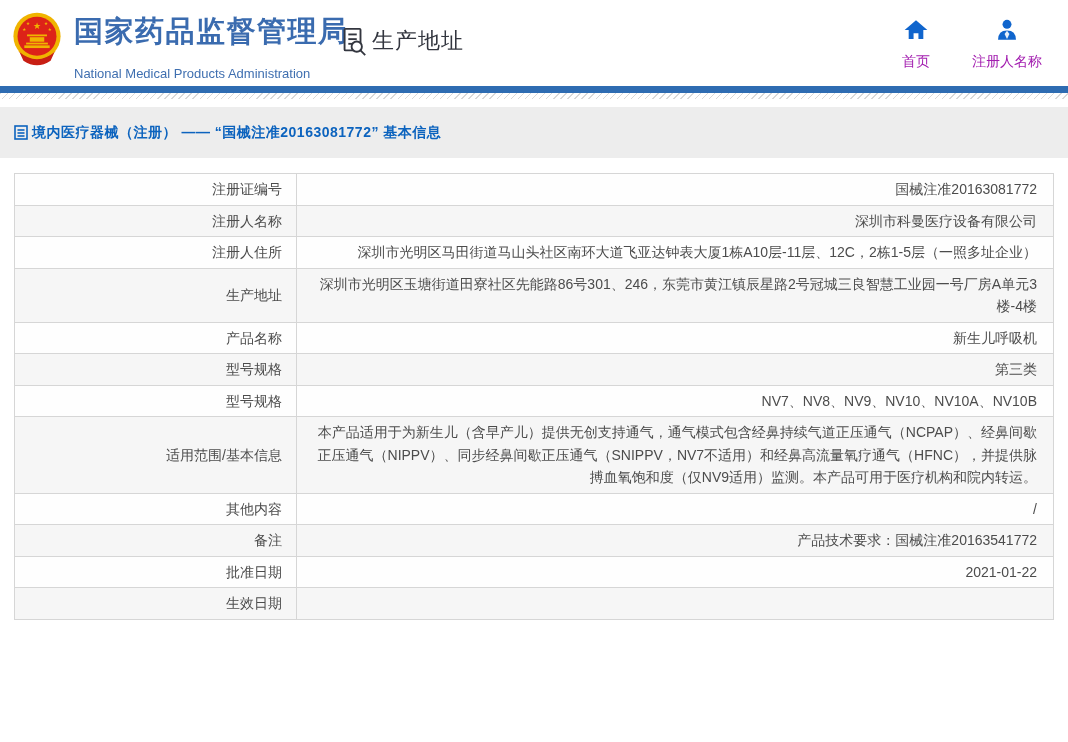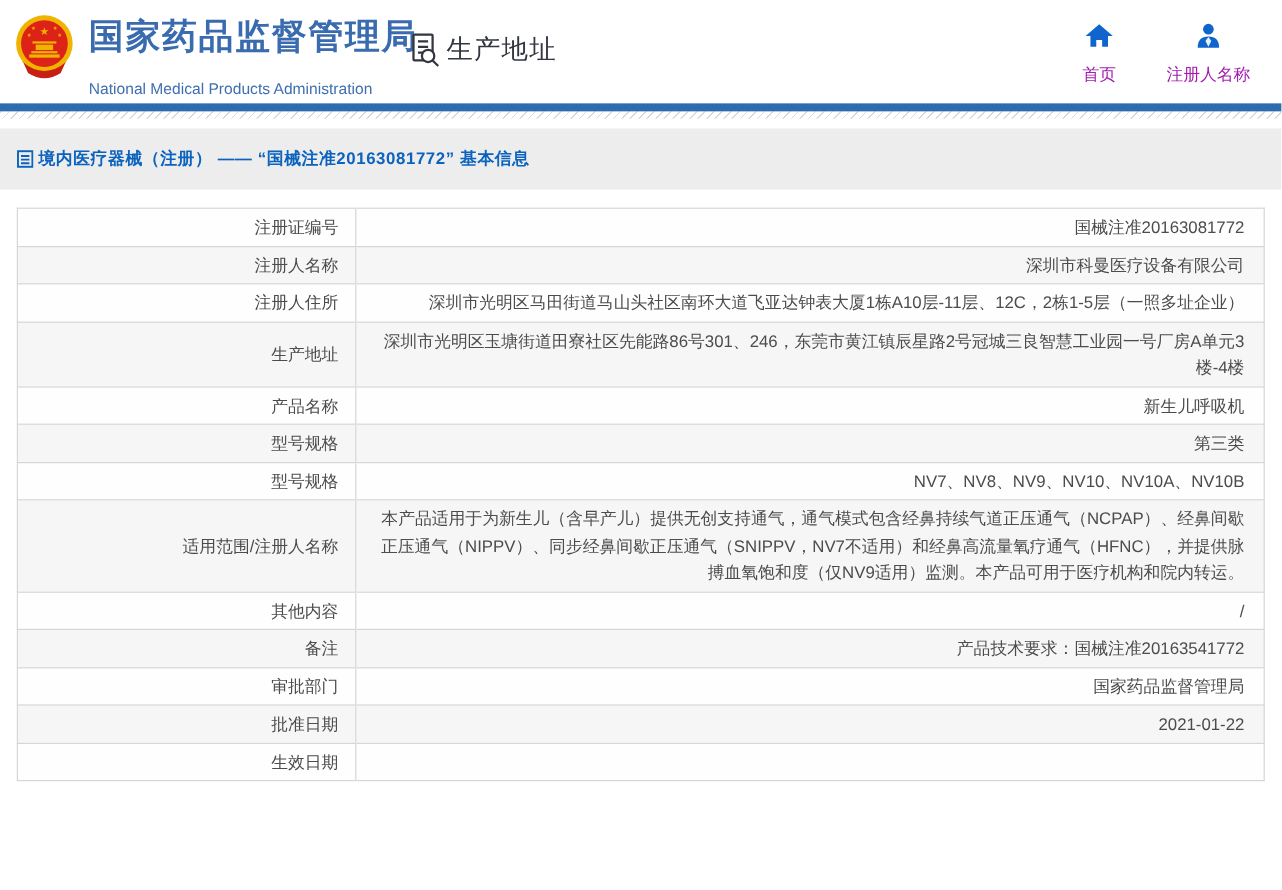--- a/index.html
+++ b/index.html
@@ -188,34 +188,30 @@
   </tr>
         <tr>
     <td class="cell-label">型号规格</td>
     <td class="cell-value">第三类</td>
   </tr>
         <tr>
     <td class="cell-label">型号规格</td>
     <td class="cell-value">NV7、NV8、NV9、NV10、NV10A、NV10B</td>
   </tr>
         <tr>
-    <td class="cell-label">适用范围/注册人名称</td>
+    <td class="cell-label">适用范围/基本信息</td>
     <td class="cell-value">本产品适用于为新生儿（含早产儿）提供无创支持通气，通气模式包含经鼻持续气道正压通气（NCPAP）、经鼻间歇正压通气（NIPPV）、同步经鼻间歇正压通气（SNIPPV，NV7不适用）和经鼻高流量氧疗通气（HFNC），并提供脉搏血氧饱和度（仅NV9适用）监测。本产品可用于医疗机构和院内转运。</td>
   </tr>
         <tr>
     <td class="cell-label">其他内容</td>
     <td class="cell-value">/</td>
   </tr>
         <tr>
     <td class="cell-label">备注</td>
     <td class="cell-value">产品技术要求：国械注准20163541772</td>
-  </tr>
-        <tr>
-    <td class="cell-label">审批部门</td>
-    <td class="cell-value">国家药品监督管理局</td>
   </tr>
         <tr>
     <td class="cell-label">批准日期</td>
     <td class="cell-value">2021-01-22</td>
   </tr>
         <tr>
     <td class="cell-label">生效日期</td>
     <td class="cell-value"></td>
   </tr>
       </tbody>

